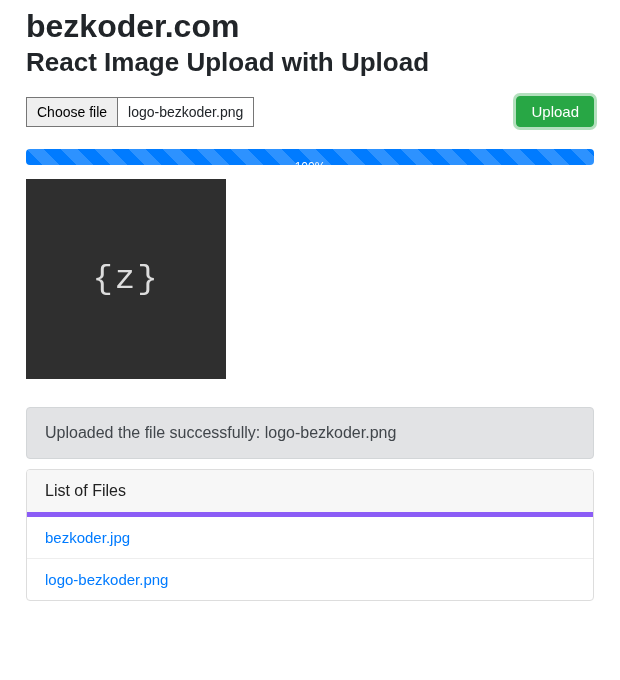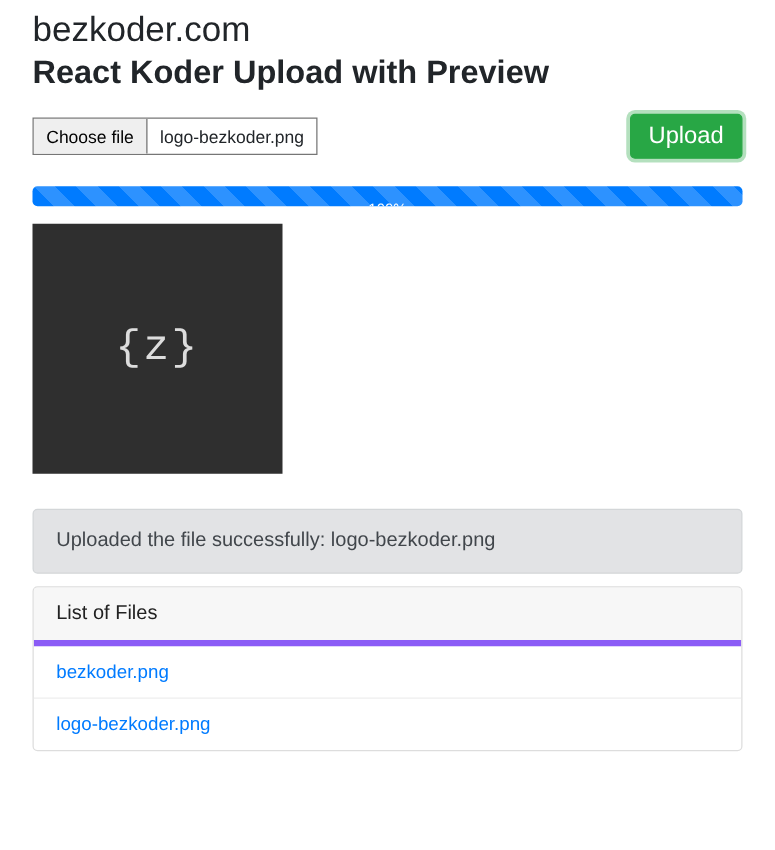--- a/index.html
+++ b/index.html
@@ -4,37 +4,37 @@
   <style>
     * { box-sizing: border-box; }
     body {
       margin: 0;
       padding: 8px 26px;
       font-family: "Segoe UI", Arial, sans-serif;
       background: #fff;
       width: 620px;
       color: #212529;
     }
-    h2.site { font-size: 28px; font-weight: 400; margin: 0 0 2px 0; }
+    h2.site { font-size: 32px; font-weight: 700; margin: 0 0 2px 0; }
     h3.title { font-size: 26px; font-weight: 700; margin: 0 0 18px 0; }
     .row { display: flex; justify-content: space-between; align-items: center; margin-bottom: 22px; gap: 16px; }
     .file-picker {
       display: inline-flex; align-items: center;
       border: 1px solid #767676; background: #fff;
       font-size: 14px; height: 30px; overflow: hidden;
     }
     .choose-btn {
       background: #efefef; border: none; border-right: 1px solid #767676;
       padding: 0 10px; height: 100%; font-size: 14px; cursor: pointer;
       font-family: inherit;
     }
     .file-name { padding: 0 10px; }
     .btn-upload {
       background: #28a745; color: #fff; border: 1px solid #28a745;
-      padding: 6px 14px; font-size: 19px; border-radius: 4px; cursor: pointer;
+      padding: 6px 14px; font-size: 15px; border-radius: 4px; cursor: pointer;
       box-shadow: 0 0 0 3px rgba(40,167,69,0.35);
     }
     .progress {
       position: relative; height: 16px; width: 100%;
       border-radius: 4px; overflow: hidden; margin-bottom: 14px;
       background: repeating-linear-gradient(45deg,#007bff 0 12px,#2d92ff 12px 24px);
     }
     .progress-text {
       position: absolute; inset: 0; display: flex; align-items: center; justify-content: center;
       color: #fff; font-size: 12px; margin-top: 18px;
@@ -58,21 +58,21 @@
     .list-item {
       padding: 12px 18px; border-bottom: 1px solid #eee; font-size: 15px;
     }
     .list-item:last-child { border-bottom: none; }
     .list-item a { color: #007bff; text-decoration: none; cursor: pointer; }
   </style>
 </head>
 <body>
 
 <h2 class="site">bezkoder.com</h2>
-<h3 class="title">React Koder Upload with Preview</h3>
+<h3 class="title">React Image Upload with Upload</h3>
 
 <div class="row">
   <div class="file-picker">
     <button class="choose-btn">Choose file</button>
     <span class="file-name">logo-bezkoder.png</span>
   </div>
   <button class="btn-upload">Upload</button>
 </div>
 
 <div class="progress">
@@ -81,16 +81,16 @@
 
 <div class="preview-img">
   <div class="z">{z}</div>
 </div>
 
 <div class="alert">Uploaded the file successfully: logo-bezkoder.png</div>
 
 <div class="card">
   <div class="card-header">List of Files</div>
   <div id="files-list">
-      <div class="list-item"><a>bezkoder.png</a></div>
+      <div class="list-item"><a>bezkoder.jpg</a></div>
       <div class="list-item"><a>logo-bezkoder.png</a></div>
     </div>
 </div>
 
 </body></html>

